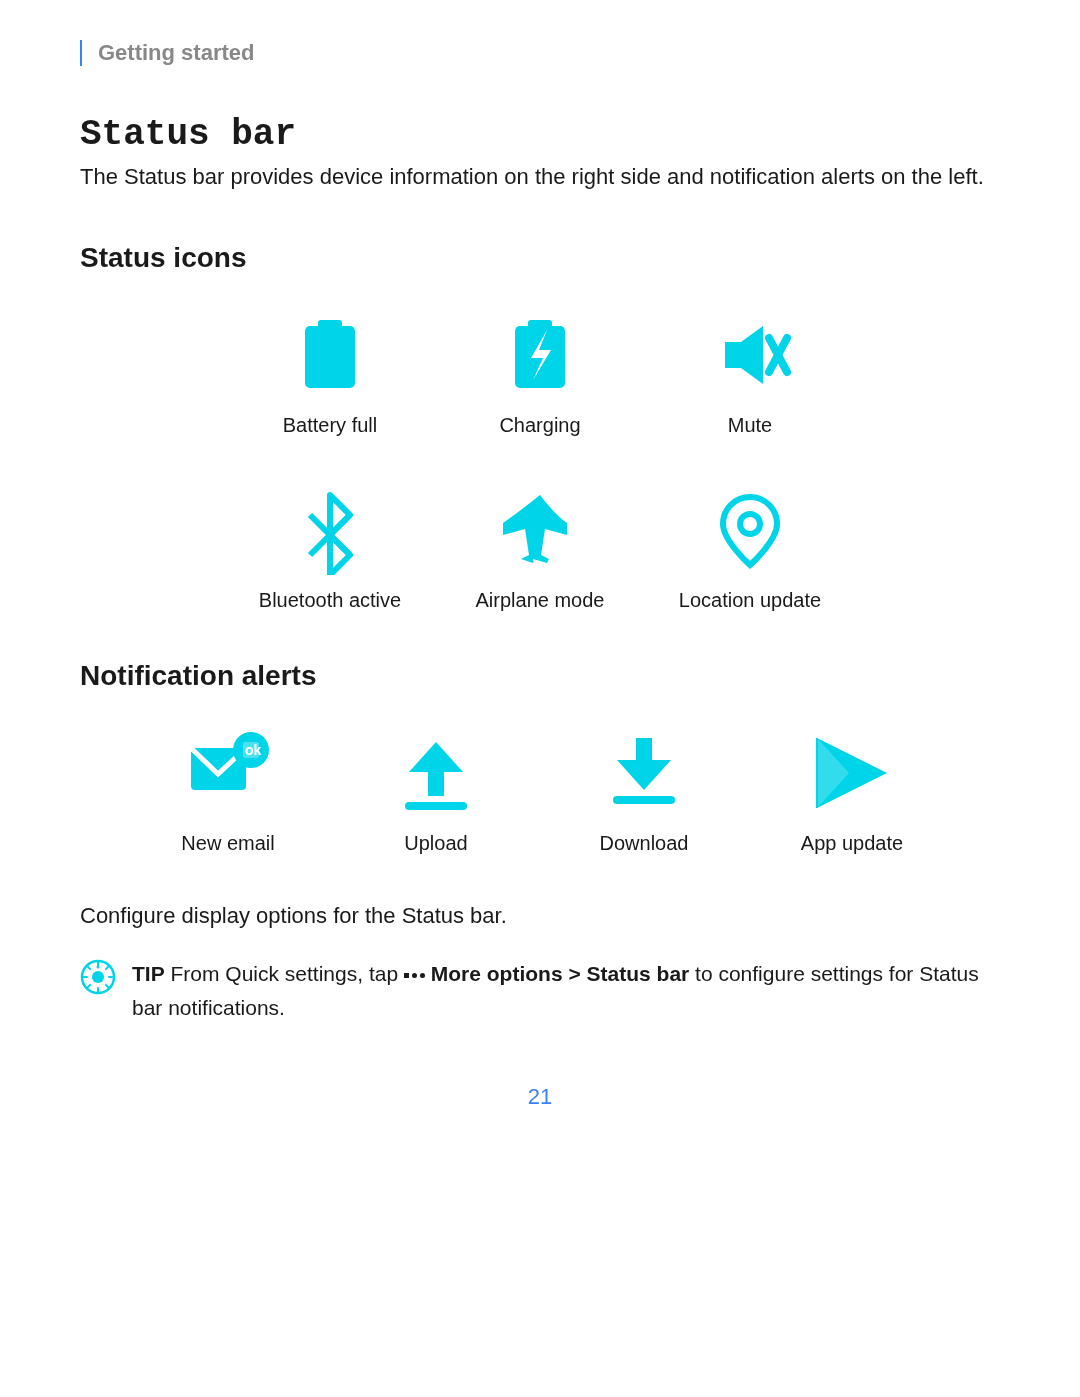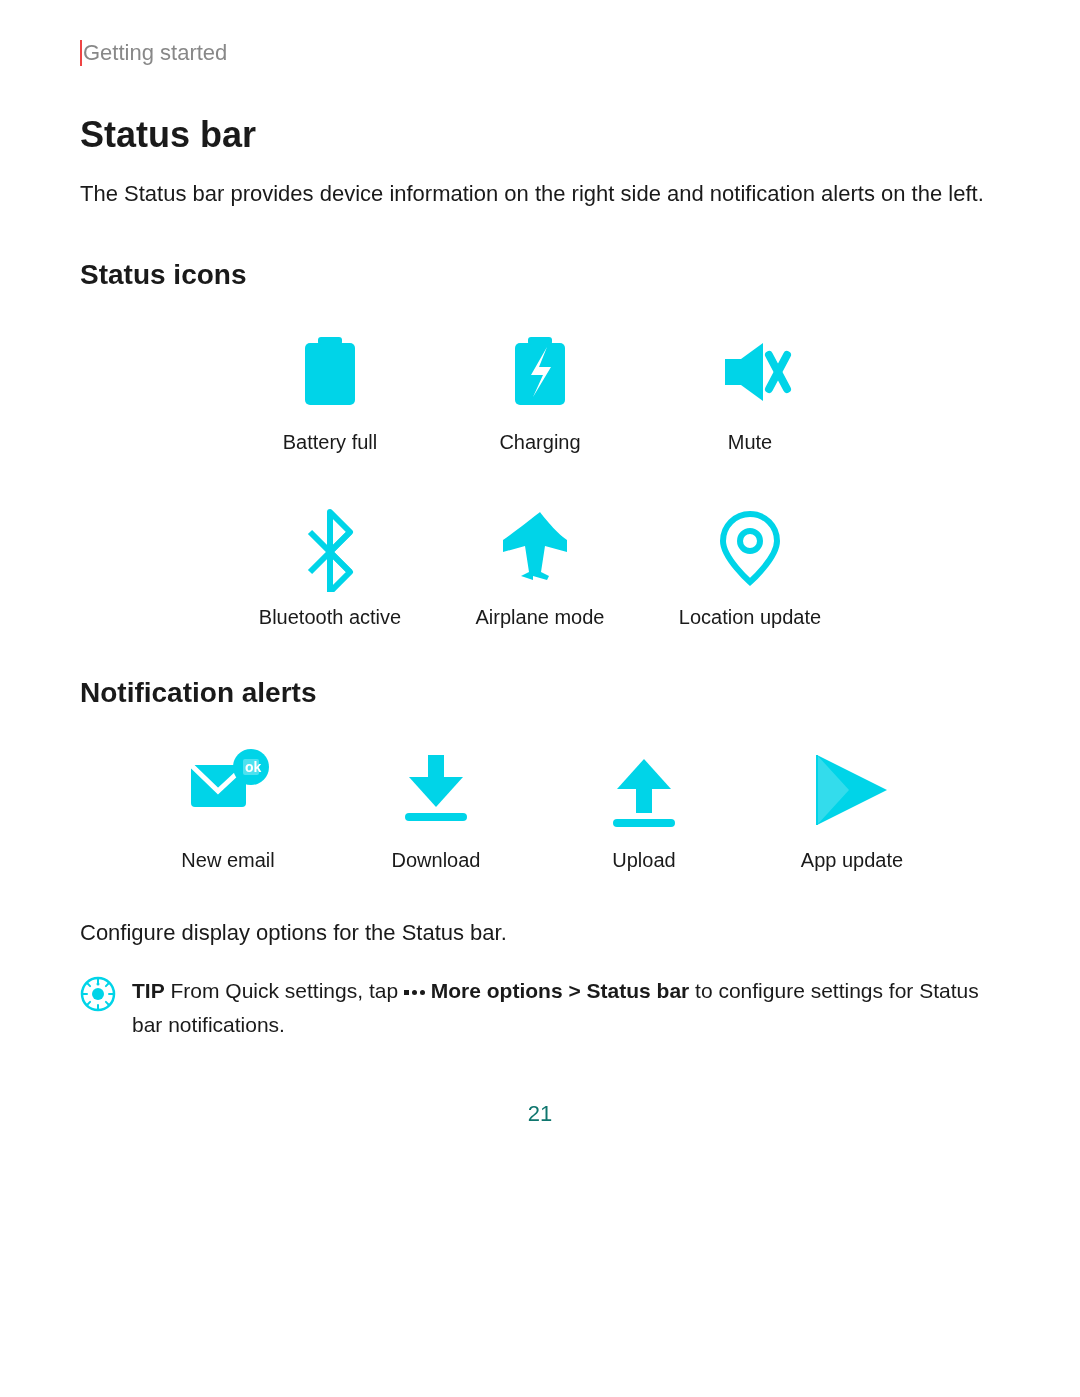--- a/index.html
+++ b/index.html
@@ -8,30 +8,31 @@
       font-family: 'Segoe UI', Arial, sans-serif;
       color: #1a1a1a;
       width: 1080px;
       min-height: 1397px;
       padding: 40px 80px 60px 80px;
     }
 
     .breadcrumb {
       font-size: 22px;
       color: #888;
-      border-left: 2px solid #ef4444;
-      padding-left: 1px;
-      margin-bottom: 48px;
-      font-weight: 400;
+      border-left: 2px solid #3b82f6;
+      padding-left: 16px;
+      margin-bottom: 48px;
+      font-weight: 700;
     }
 
     .section-title {
       font-size: 36px;
       font-weight: 700;
-      margin-bottom: 20px;
+      margin-bottom: 4px;
+      font-family: Liberation Mono, monospace;
     }
 
     .section-desc {
       font-size: 22px;
       line-height: 1.6;
       margin-bottom: 48px;
       font-weight: 400;
     }
 
     .subsection-title {
@@ -108,21 +109,21 @@
       font-weight: 400;
     }
 
     .tip-text strong {
       font-weight: 700;
     }
 
     .page-number {
       text-align: center;
       font-size: 22px;
-      color: #0f766e;
+      color: #3b82f6;
       margin-top: 60px;
     }
   </style>
 </head>
 <body>
 
 <div class="breadcrumb">Getting started</div>
 
 <h1 class="section-title">Status bar</h1>
 
@@ -214,39 +215,39 @@
       <rect x="60" y="14" width="16" height="16" rx="2" fill="white" opacity="0.3"></rect>
 
       <text x="62" y="27" font-size="14" fill="white" font-weight="bold">ok</text>
     </svg>
     <span class="icon-label">New email</span>
   </div>
 
   <div class="notif-item">
     <svg class="icon-svg" viewBox="0 0 90 90">
 
+      <polygon points="45,14 18,44 72,44" fill="#00d4e8"></polygon>
+
+      <rect x="37" y="40" width="16" height="28" fill="#00d4e8"></rect>
+
+      <rect x="14" y="74" width="62" height="8" rx="4" fill="#00d4e8"></rect>
+    </svg>
+    <span class="icon-label">Upload</span>
+  </div>
+
+  <div class="notif-item">
+    <svg class="icon-svg" viewBox="0 0 90 90">
+
       <polygon points="45,62 18,32 72,32" fill="#00d4e8"></polygon>
 
       <rect x="37" y="10" width="16" height="26" fill="#00d4e8"></rect>
 
       <rect x="14" y="68" width="62" height="8" rx="4" fill="#00d4e8"></rect>
     </svg>
     <span class="icon-label">Download</span>
-  </div>
-
-  <div class="notif-item">
-    <svg class="icon-svg" viewBox="0 0 90 90">
-
-      <polygon points="45,14 18,44 72,44" fill="#00d4e8"></polygon>
-
-      <rect x="37" y="40" width="16" height="28" fill="#00d4e8"></rect>
-
-      <rect x="14" y="74" width="62" height="8" rx="4" fill="#00d4e8"></rect>
-    </svg>
-    <span class="icon-label">Upload</span>
   </div>
 
   <div class="notif-item">
     <svg class="icon-svg" viewBox="0 0 90 90">
 
       <polygon points="10,10 80,45 10,80" fill="#00d4e8"></polygon>
 
       <polygon points="10,10 42,45 10,80" fill="white" opacity="0.2"></polygon>
       <line x1="10" y1="10" x2="10" y2="80" stroke="#00d4e8" stroke-width="2"></line>
     </svg>

